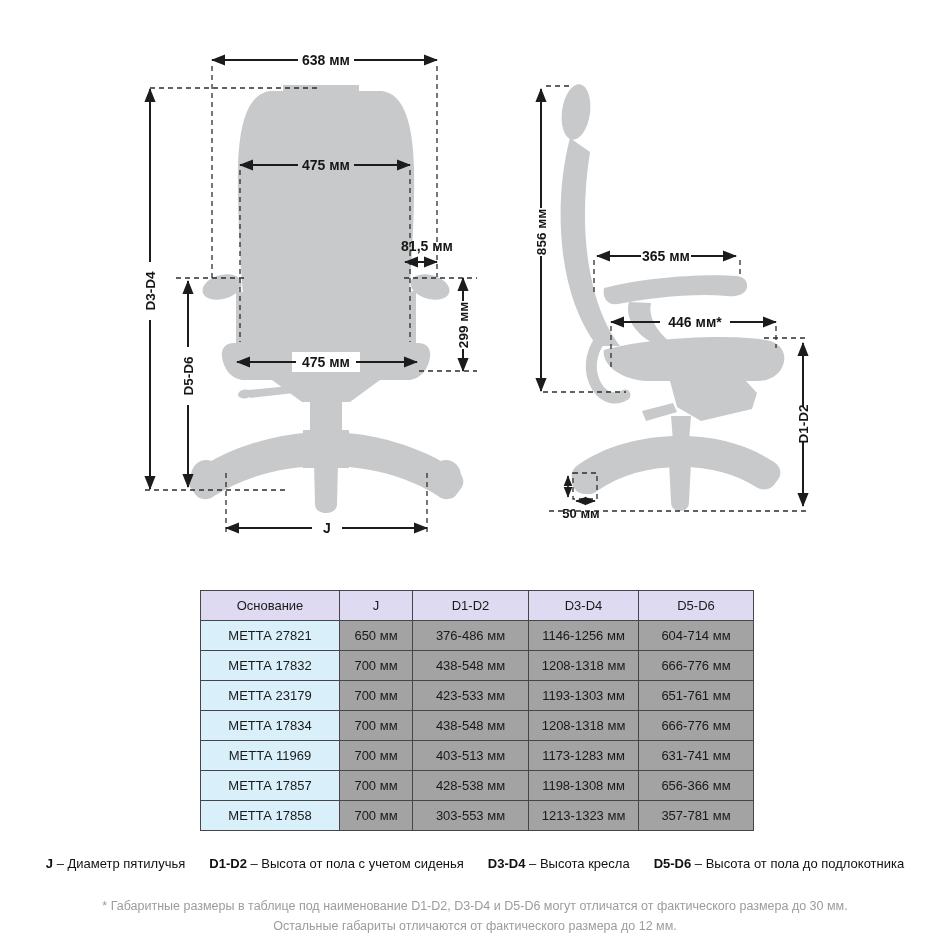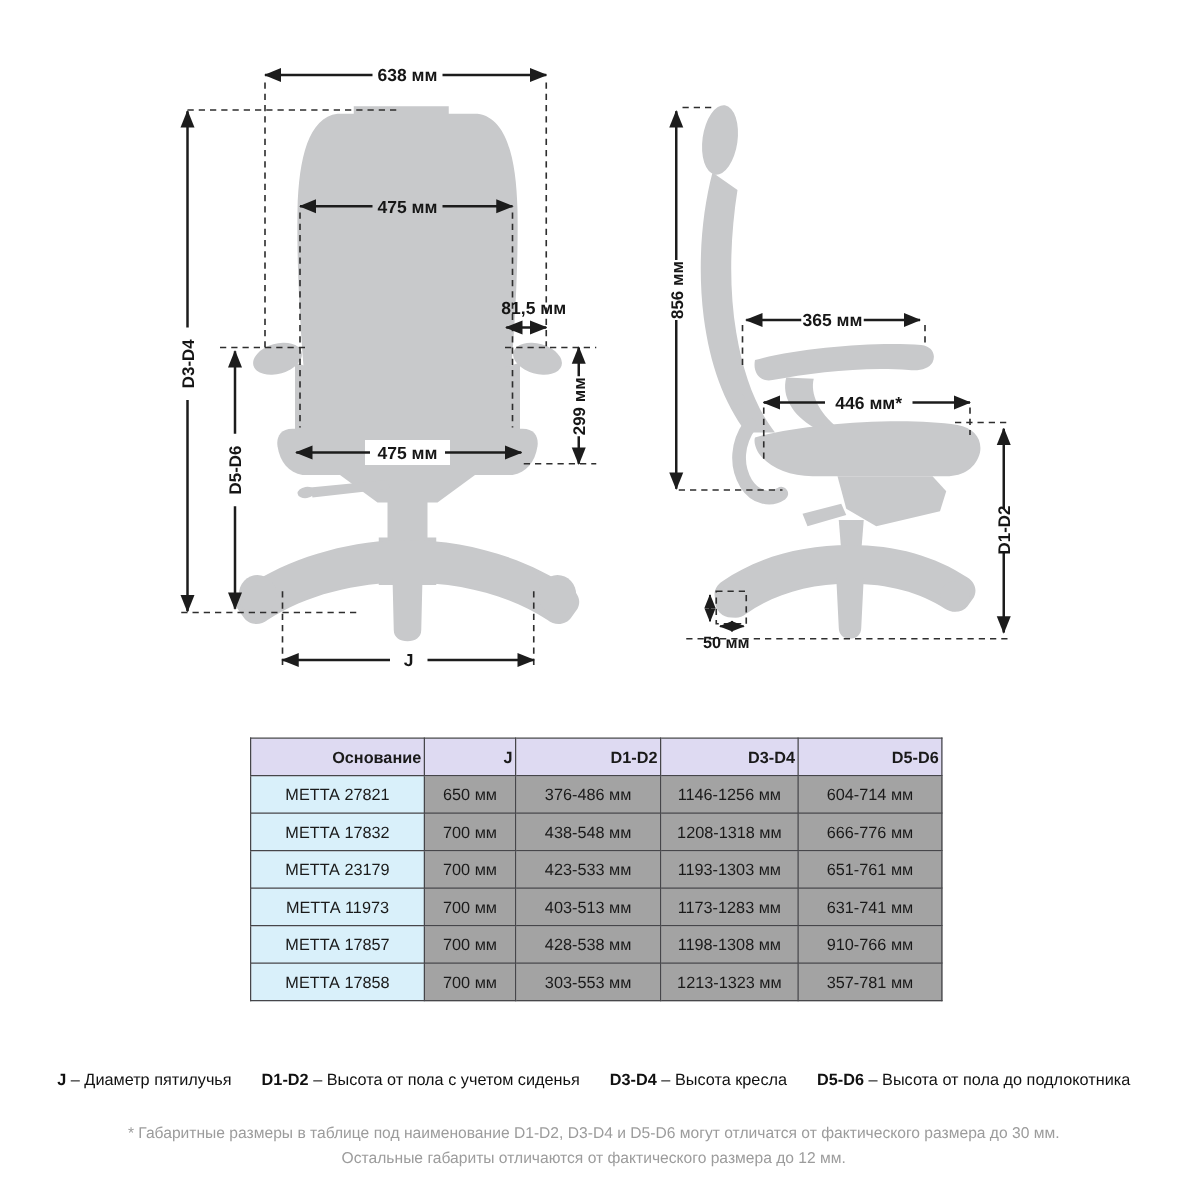--- a/index.html
+++ b/index.html
@@ -25,21 +25,21 @@
   .dlabel{font:bold 14px "Liberation Sans", sans-serif;fill:#161616;}
   .dlabel-r{font:bold 13.5px "Liberation Sans", sans-serif;fill:#161616;}
   .dlabel-sm{font:bold 13px "Liberation Sans", sans-serif;fill:#161616;}
   .whitebox{fill:#ffffff;}
 
   
   .spec-table{position:absolute;left:200px;top:580px;width:553px;border-collapse:collapse;
     font-size:13px;color:#1a1a1a;table-layout:fixed;}
   .spec-table th,.spec-table td{border:1px solid var(--table-border);height:29px;
     text-align:center;vertical-align:middle;padding:0 2px;background:#a3a3a3;}
-  .spec-table th{background:var(--table-header-bg);font-weight:bold;text-align:right;}
+  .spec-table th{background:var(--table-header-bg);font-weight:normal;}
   .spec-table td.model{background:var(--table-model-col-bg);}
 
   
   .legend{position:absolute;left:0;top:846px;width:950px;display:flex;justify-content:center;
     gap:24px;font-size:13px;color:#111;white-space:nowrap;}
   .legend .term{font-weight:bold;}
 
   
   .footnote{position:absolute;left:0;top:886px;width:950px;text-align:center;
     color:var(--footnote-text);font-size:12.5px;line-height:20px;}
@@ -225,32 +225,39 @@
         <td>666-776 мм</td>
       </tr>
       <tr>
         <td class="model">МЕТТА 23179</td>
         <td>700 мм</td>
         <td>423-533 мм</td>
         <td>1193-1303 мм</td>
         <td>651-761 мм</td>
       </tr>
       <tr>
-        <td class="model">МЕТТА 11973</td>
+        <td class="model">МЕТТА 17834</td>
+        <td>700 мм</td>
+        <td>438-548 мм</td>
+        <td>1208-1318 мм</td>
+        <td>666-776 мм</td>
+      </tr>
+      <tr>
+        <td class="model">МЕТТА 11969</td>
         <td>700 мм</td>
         <td>403-513 мм</td>
         <td>1173-1283 мм</td>
         <td>631-741 мм</td>
       </tr>
       <tr>
         <td class="model">МЕТТА 17857</td>
         <td>700 мм</td>
         <td>428-538 мм</td>
         <td>1198-1308 мм</td>
-        <td>910-766 мм</td>
+        <td>656-366 мм</td>
       </tr>
       <tr>
         <td class="model">МЕТТА 17858</td>
         <td>700 мм</td>
         <td>303-553 мм</td>
         <td>1213-1323 мм</td>
         <td>357-781 мм</td>
       </tr>
     </tbody>
   </table>

